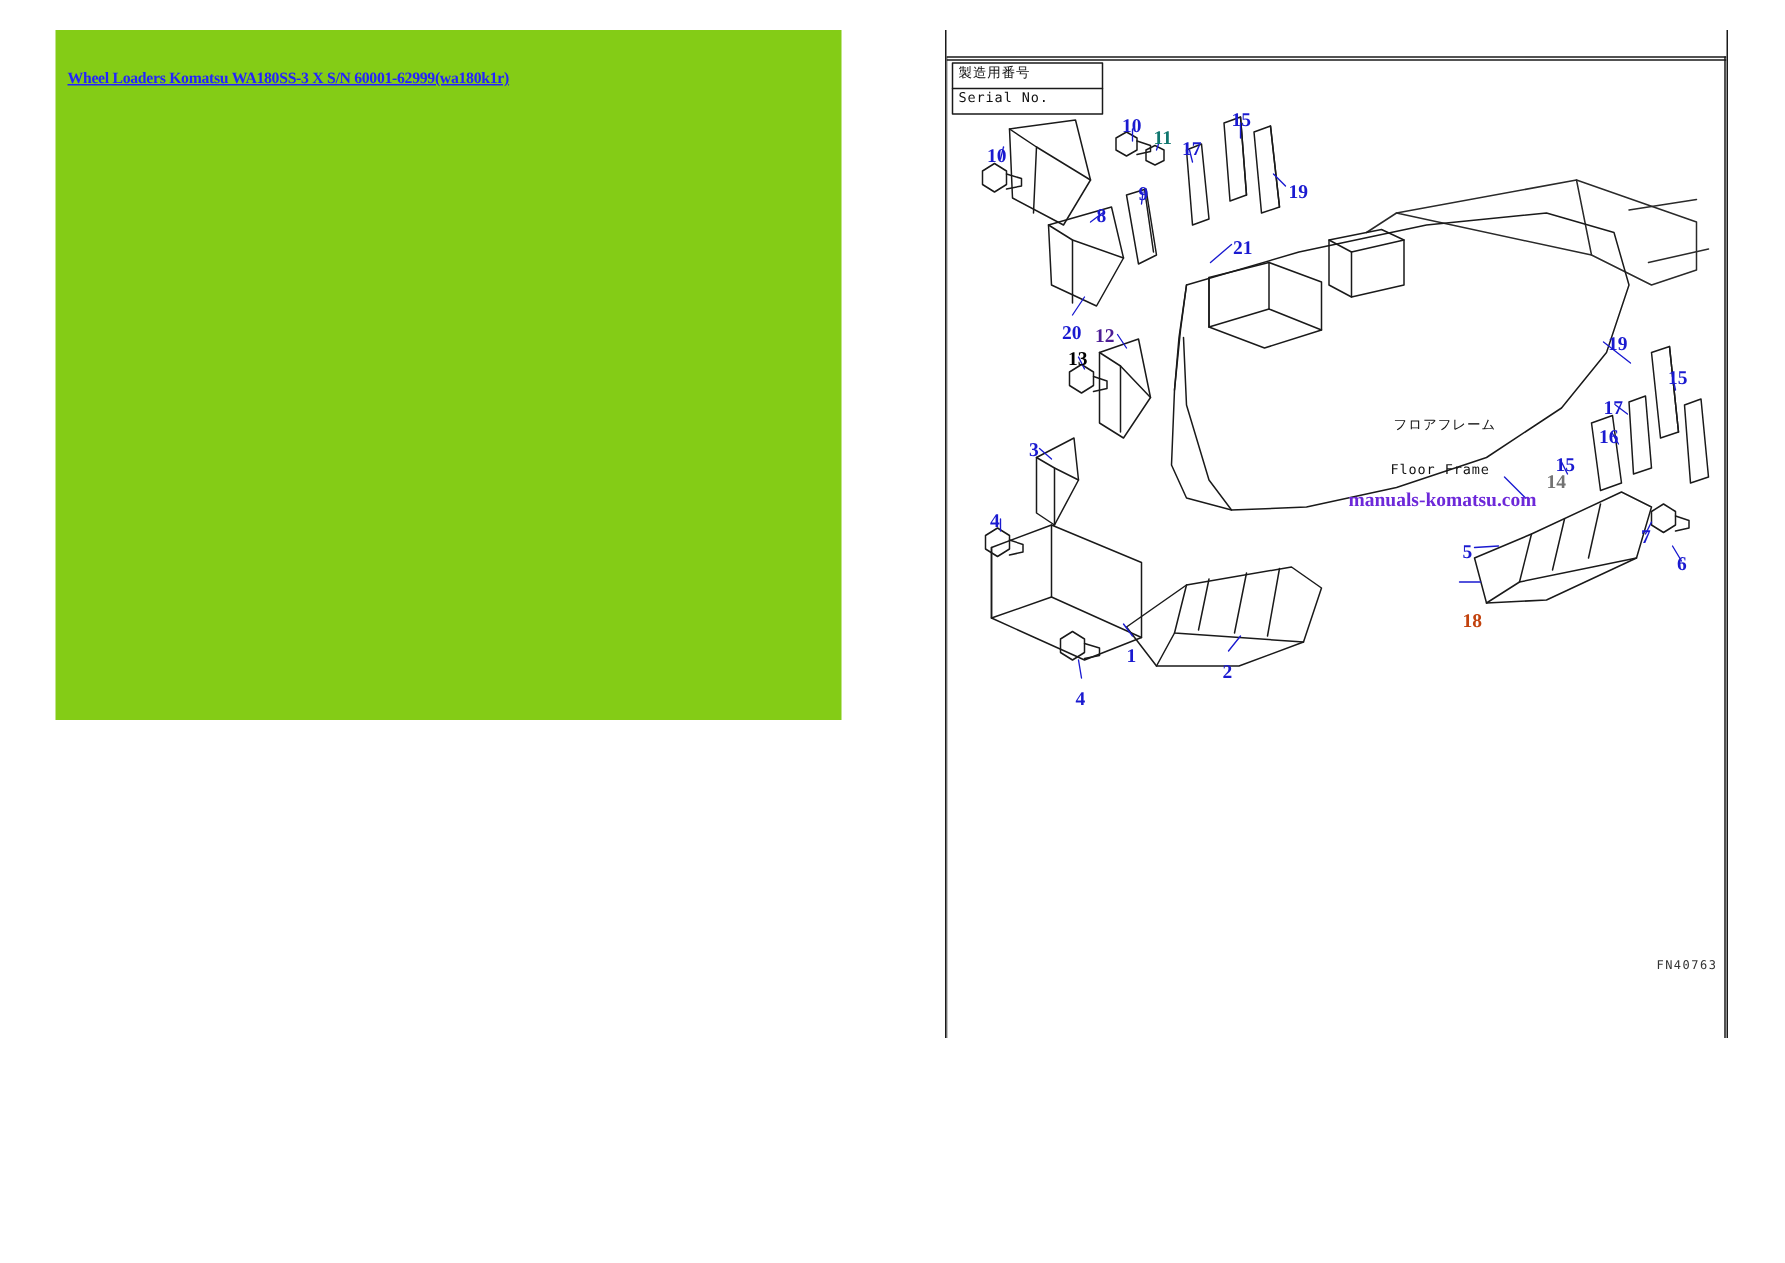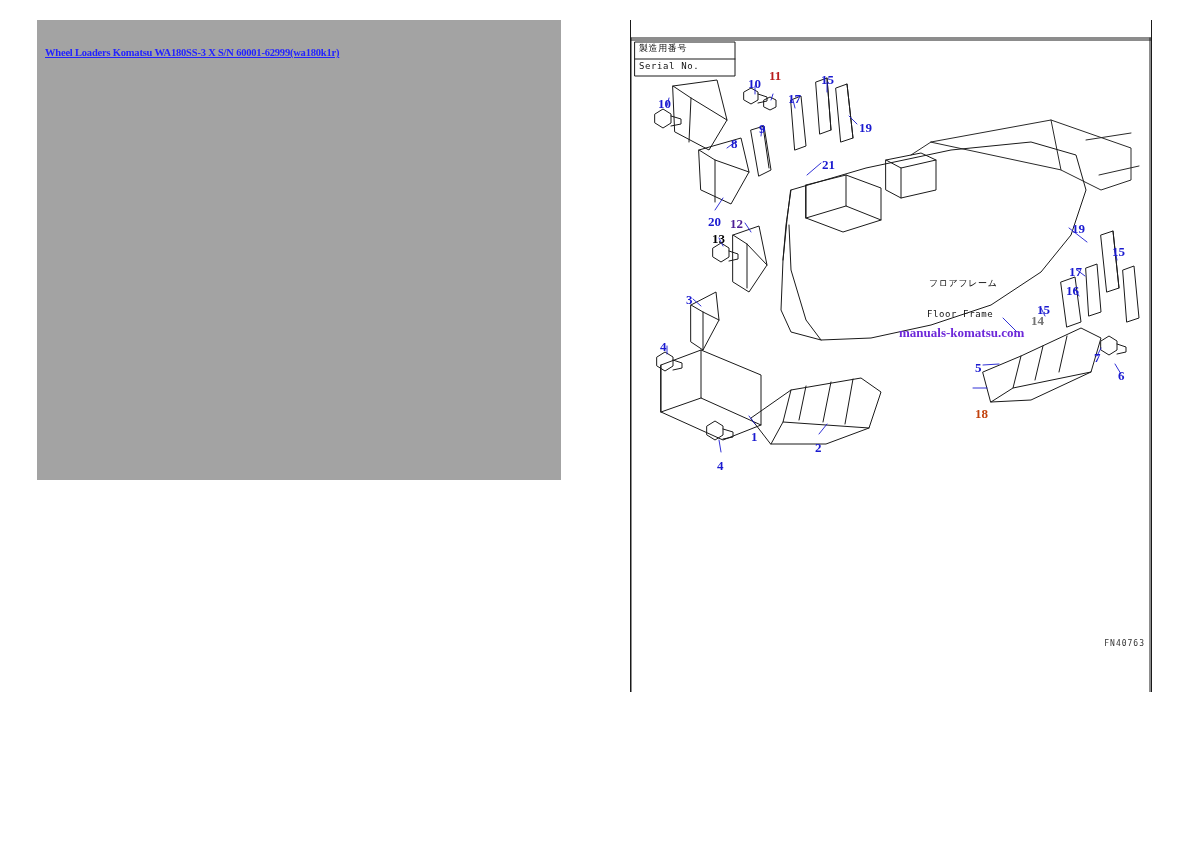--- a/index.html
+++ b/index.html
@@ -15,21 +15,21 @@
     overflow: hidden;
   }
 
   
   #left-panel {
     position: absolute;
     left: 37px;
     top: 20px;
     width: 524px;
     height: 460px;
-    background: #a3a3a3;
+    background: #84cc16;
   }
   #left-panel-title {
     position: absolute;
     left: 8px;
     top: 27px;
     font-size: 10.5px;
     color: #2323ff;
     text-decoration: underline;
     white-space: nowrap;
     font-weight: bold;
@@ -253,21 +253,21 @@
   <div class="jp-label" style="left:8px; top:41px;">Serial No.</div>
   <div class="jp-label" style="left:298px; top:245px;margin-top:12px;">フロアフレーム</div>
   <div class="jp-label" style="left:296px; top:259px;margin-top:30px;">Floor  Frame</div>
 
   <div id="watermark">manuals-komatsu.com</div>
   <div id="drawing-code">FN40763</div>
 
   <div id="callout-layer">
       <div class="callout" style="left: 27px; top: 76px; color: rgb(26, 26, 208);">10</div>
       <div class="callout" style="left: 117px; top: 56px; color: rgb(26, 26, 208);">10</div>
-      <div class="callout" style="left: 138px; top: 48px; color: #b91c1c;">11</div>
+      <div class="callout" style="left: 138px; top: 64px; color: #0f766e;">11</div>
       <div class="callout" style="left: 157px; top: 71px; color: rgb(26, 26, 208);">17</div>
       <div class="callout" style="left: 190px; top: 52px; color: rgb(26, 26, 208);">15</div>
       <div class="callout" style="left: 228px; top: 100px; color: rgb(26, 26, 208);">19</div>
       <div class="callout" style="left: 128px; top: 101px; color: rgb(26, 26, 208);">9</div>
       <div class="callout" style="left: 100px; top: 116px; color: rgb(26, 26, 208);">8</div>
       <div class="callout" style="left: 191px; top: 137px; color: rgb(26, 26, 208);">21</div>
       <div class="callout" style="left: 77px; top: 194px; color: rgb(26, 26, 208);">20</div>
       <div class="callout" style="left: 99px; top: 196px; color: #4c1d95;">12</div>
       <div class="callout" style="left: 81px; top: 211px; color: #000000;">13</div>
       <div class="callout" style="left: 441px; top: 201px; color: rgb(26, 26, 208);">19</div>

